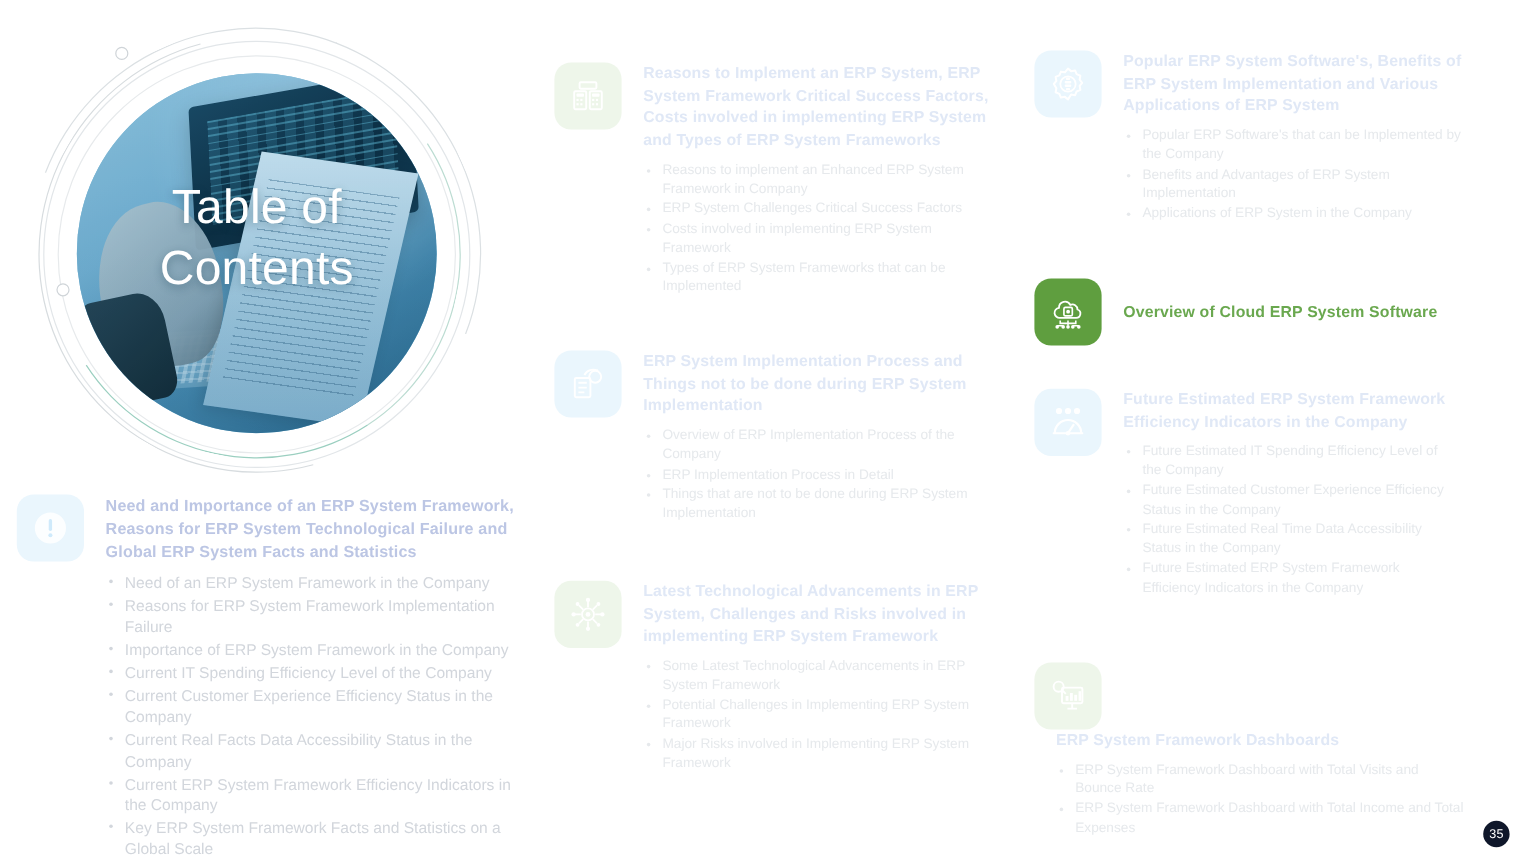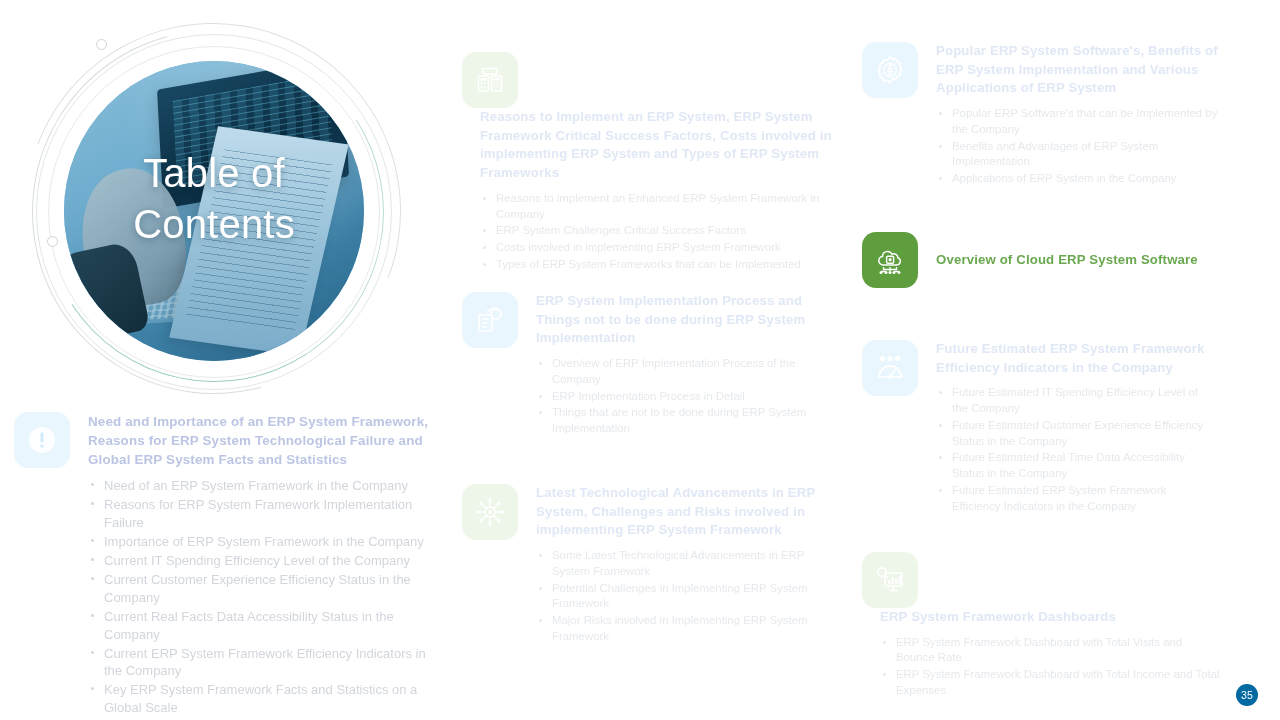--- a/index.html
+++ b/index.html
@@ -231,39 +231,39 @@
   .tone-strong .sec-title { color: #bcc6e4; }
   .tone-strong .bullets   { color: #d2d6dc; }
 
   .tone-faint .sec-title  { color: #e0e8f6; }
   .tone-faint .bullets    { color: #e6e9ec; }
 
   .tone-active .sec-title { color: #6aa84f; margin: 0; }
 
   
   #sec-need      { left: 14px;  top: 412px; width: 430px; }
-  #sec-reasons   { left: 462px; top: 52px;  width: 374px; flex-direction: column; }
+  #sec-reasons   { left: 462px; top: 52px;  width: 374px; }
   #sec-impl      { left: 462px; top: 292px; width: 360px; }
   #sec-latest    { left: 462px; top: 484px; width: 362px; }
   #sec-popular   { left: 862px; top: 42px;  width: 356px; }
   #sec-cloud     { left: 862px; top: 232px; width: 350px; align-items: center; text-align: right; }
-  #sec-future    { left: 862px; top: 340px; width: 352px; }
+  #sec-future    { left: 862px; top: 324px; width: 352px; }
   #sec-dash      { left: 862px; top: 552px; width: 360px; flex-direction: column; }
 
   #sec-need .sec-title  { font-size: 13.4px; }
   #sec-need .bullets li { font-size: 13px; }
 
   
   .page-badge {
     position: absolute;
     right: 22px;
     bottom: 14px;
     width: 22px; height: 22px;
     border-radius: 50%;
-    background: #0369a1;
+    background: #0f172a;
     color: #ffffff;
     font-size: 10.5px;
     display: flex;
     align-items: center;
     justify-content: center;
     letter-spacing: .2px;
   }
 </style>
 </head>
 <body>

